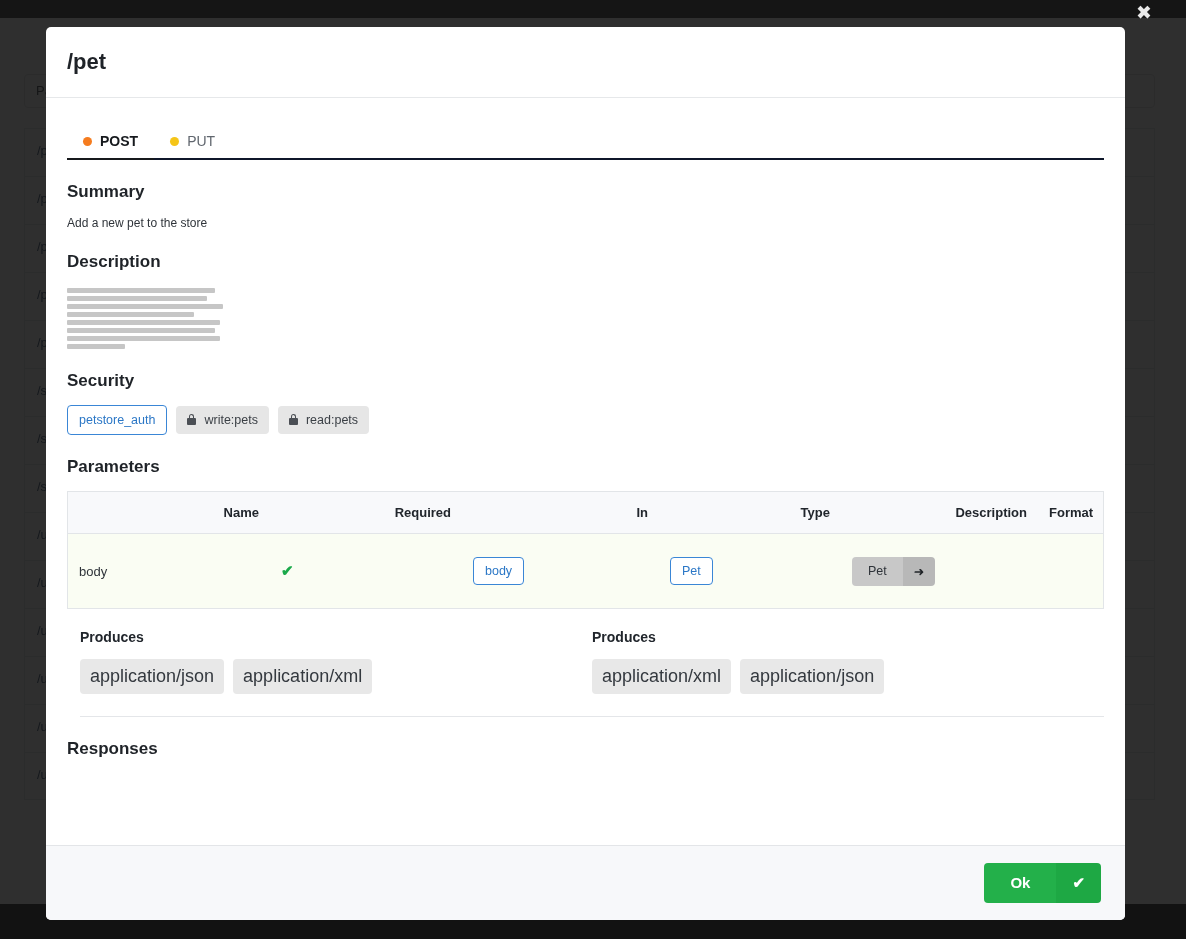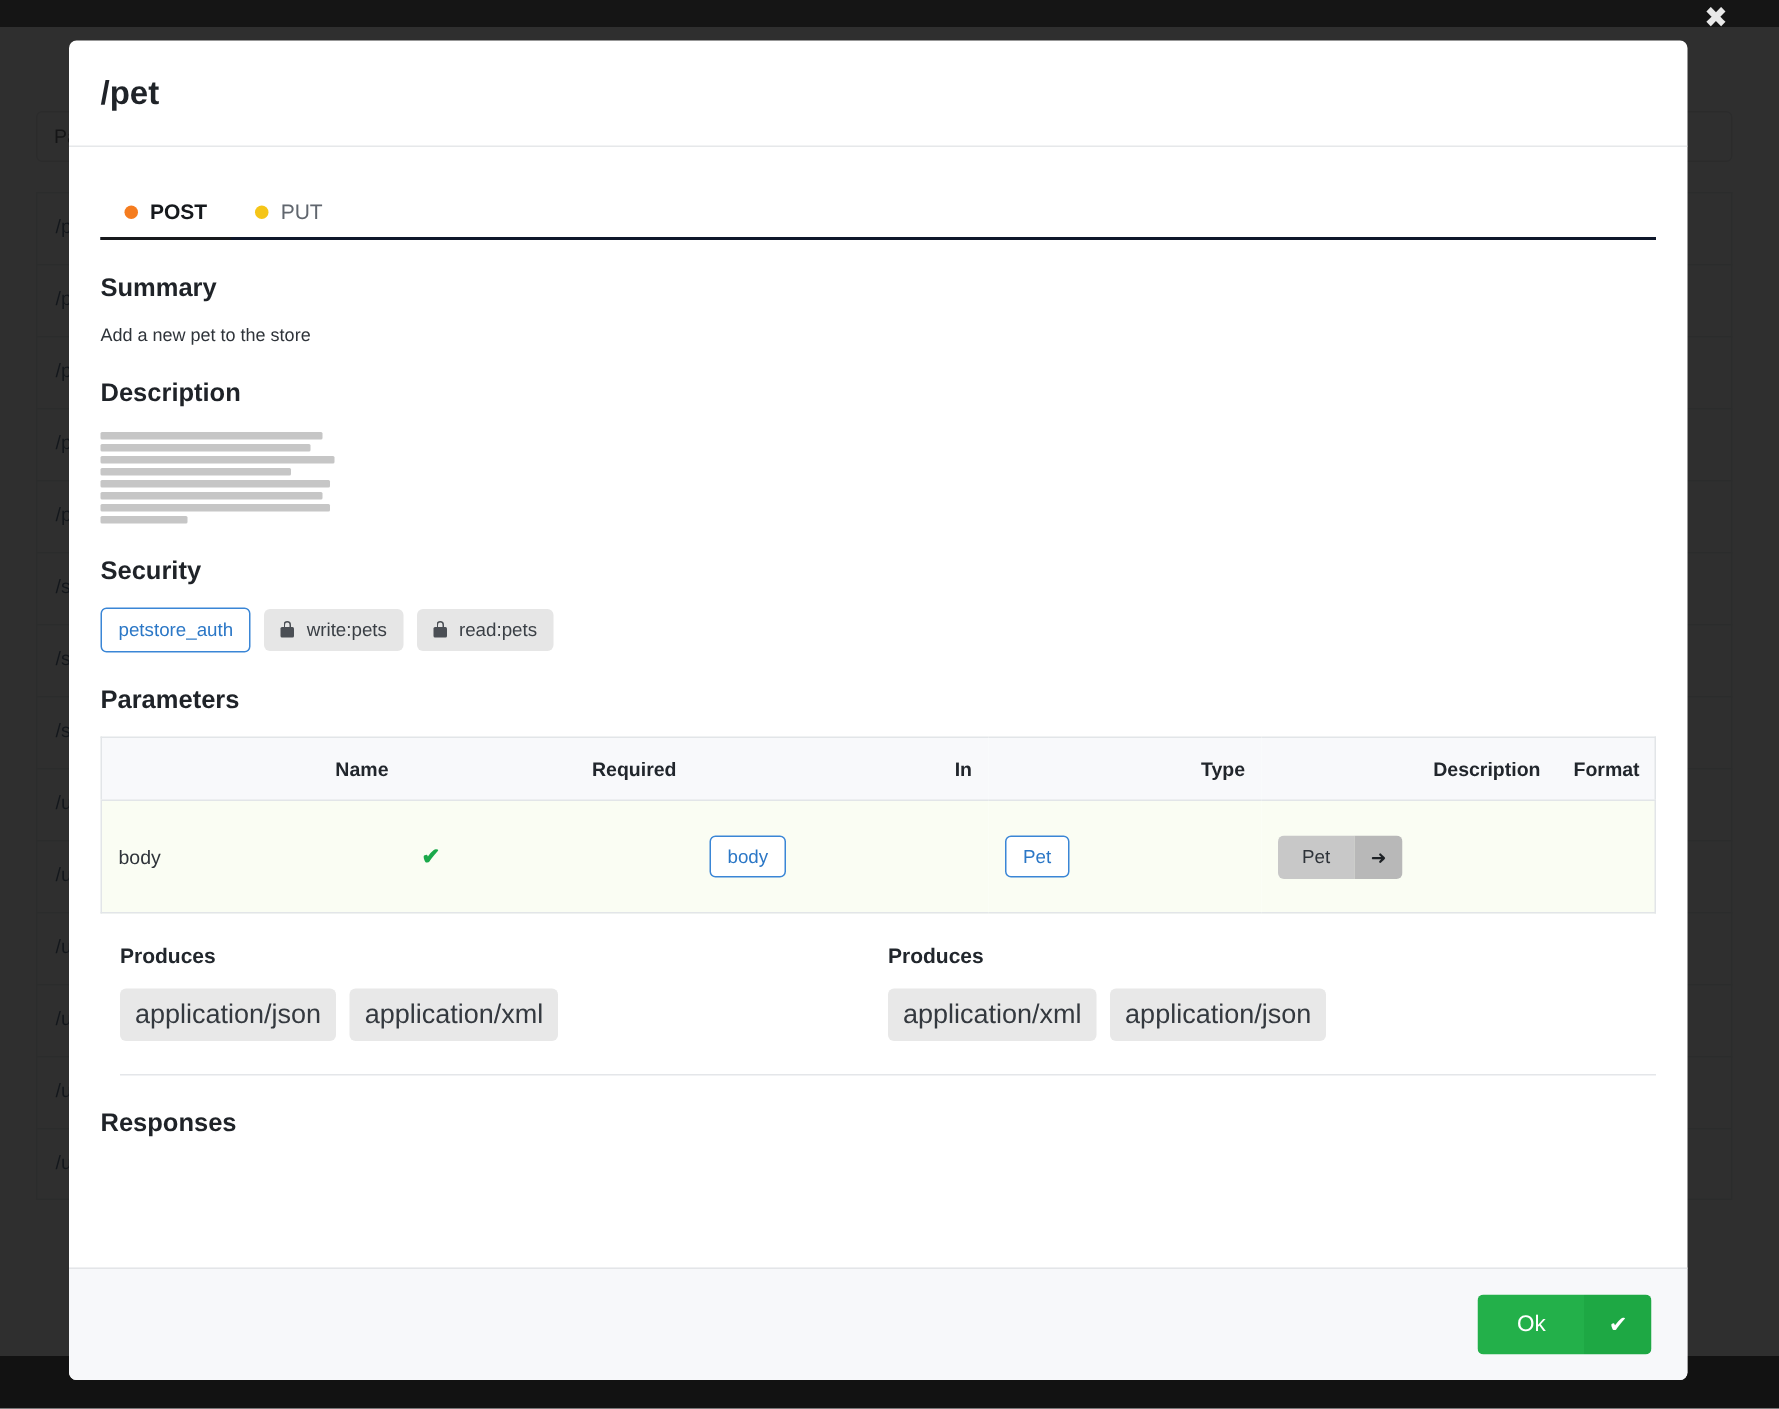--- a/index.html
+++ b/index.html
@@ -115,20 +115,21 @@
   }
   .modal-footer {
     flex: none;
     height: 74px;
     background: #f7f8fa;
     border-top: 1px solid #e3e5e8;
     display: flex;
     align-items: center;
     justify-content: flex-end;
     padding: 0 24px;
+    font-weight: bold;
   }
 
   
   .tabs {
     display: flex;
     align-items: flex-end;
     border-bottom: 2px solid #0f172a;
     margin-top: 20px;
     height: 40px;
   }

